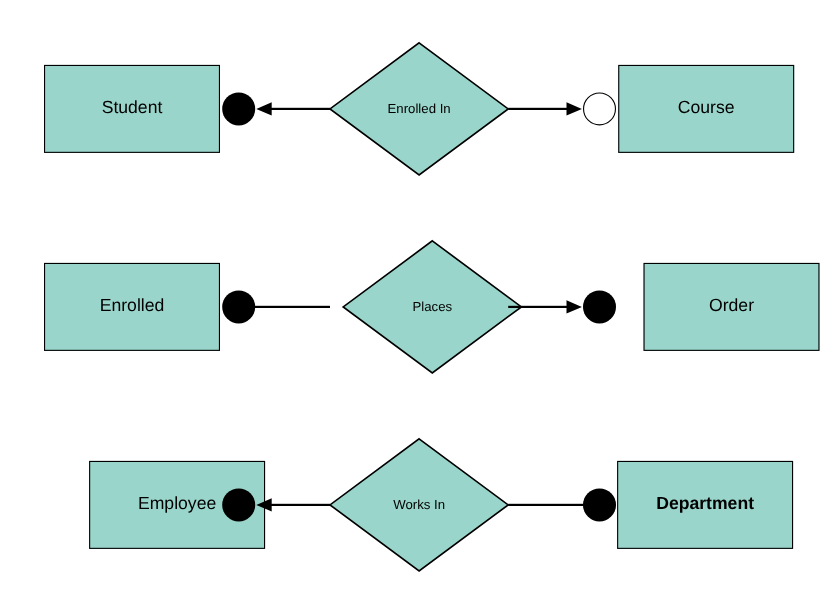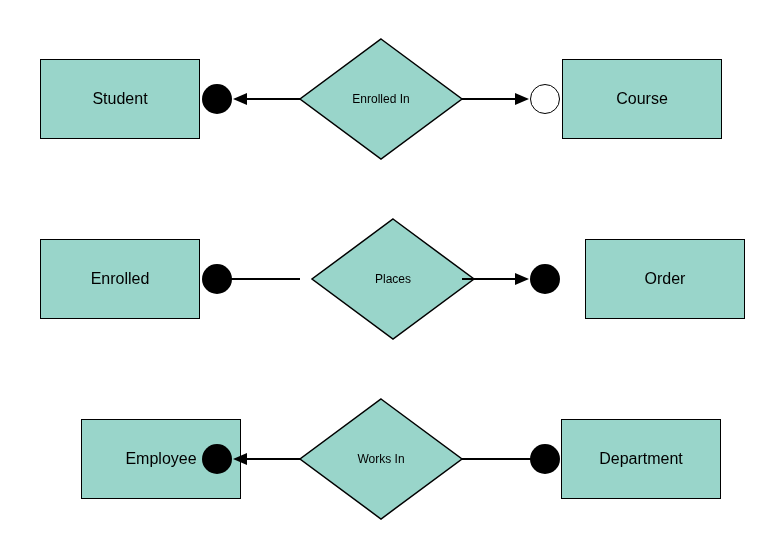--- a/index.html
+++ b/index.html
@@ -132,18 +132,18 @@
     <div class="arrow-left" style="left:233px; top:453px;"></div>
     <div class="hline" style="left:246px; top:458px; width:54px;"></div>
     <div class="diamond" style="left:298px; top:397px;">
       <svg viewBox="0 0 166 124">
         <polygon points="83,2 164,62 83,122 2,62"></polygon>
       </svg>
       <span class="label">Works In</span>
     </div>
     <div class="hline" style="left:462px; top:458px; width:69px;"></div>
     <div class="circle filled" style="left:530px; top:444px;"></div>
-    <div class="entity" style="left:561px; top:419px;">
+    <div class="entity" style="left:561px; top:419px;font-weight:bold;">
       <span>Department</span>
     </div>
   </div>
 
 </div>
 
 </body></html>

